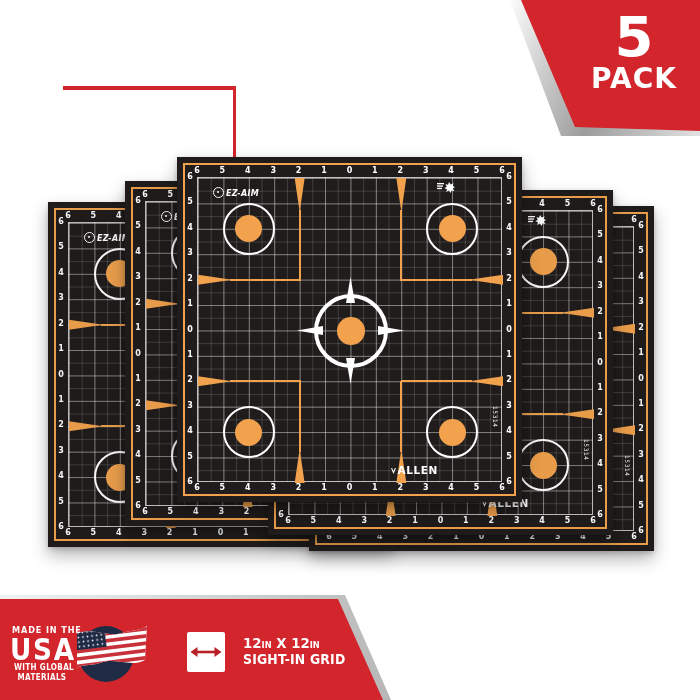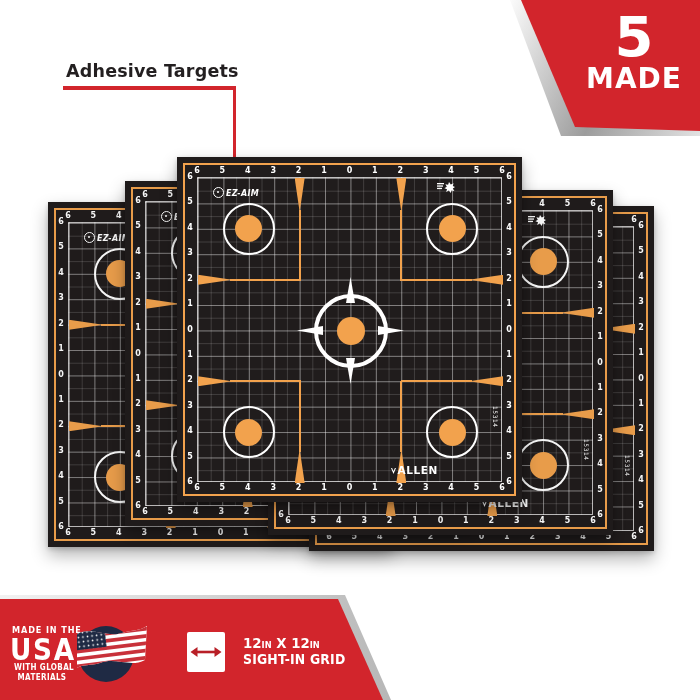--- a/index.html
+++ b/index.html
@@ -81,30 +81,29 @@
            transform:scaleX(.92);transform-origin:left;white-space:nowrap;}
   .f-size1 .sup{font-size:9px;}
   .f-size2{position:absolute;left:243px;top:56px;color:#fff;font-weight:bold;font-size:13.5px;
            letter-spacing:.2px;transform:scaleX(.92);transform-origin:left;white-space:nowrap;}
 </style>
 </head>
 <body>
 
 <div class="stage">
 
-  <div class="callout-label">Adhesive Targets</div>
   <div class="callout-hline"></div>
   <div class="callout-vline"></div>
 
   <div class="ribbon">
     <div class="ribbon-silver"></div>
     <div class="ribbon-red"></div>
     <div class="ribbon-text">
       <span class="ribbon-count">5</span>
-      <span class="ribbon-word">MADE</span>
+      <span class="ribbon-word">PACK</span>
     </div>
   </div>
 
   <div id="stack">
       <div class="target back" style="left: 48px; top: 202px; z-index: 1;">
         <div class="t-frame"></div>
         <span class="num" style="left:14px;top:9px">6</span>
         <span class="num" style="left:14px;top:326px">6</span>
         <span class="num" style="top:15px;left:7px">6</span>
         <span class="num" style="top:15px;left:326px">6</span>

